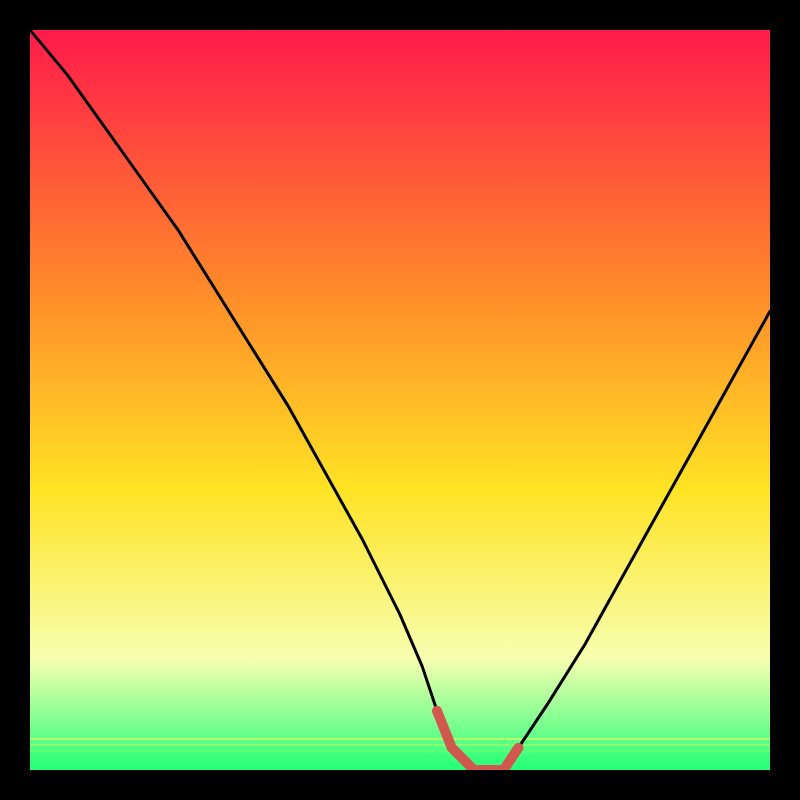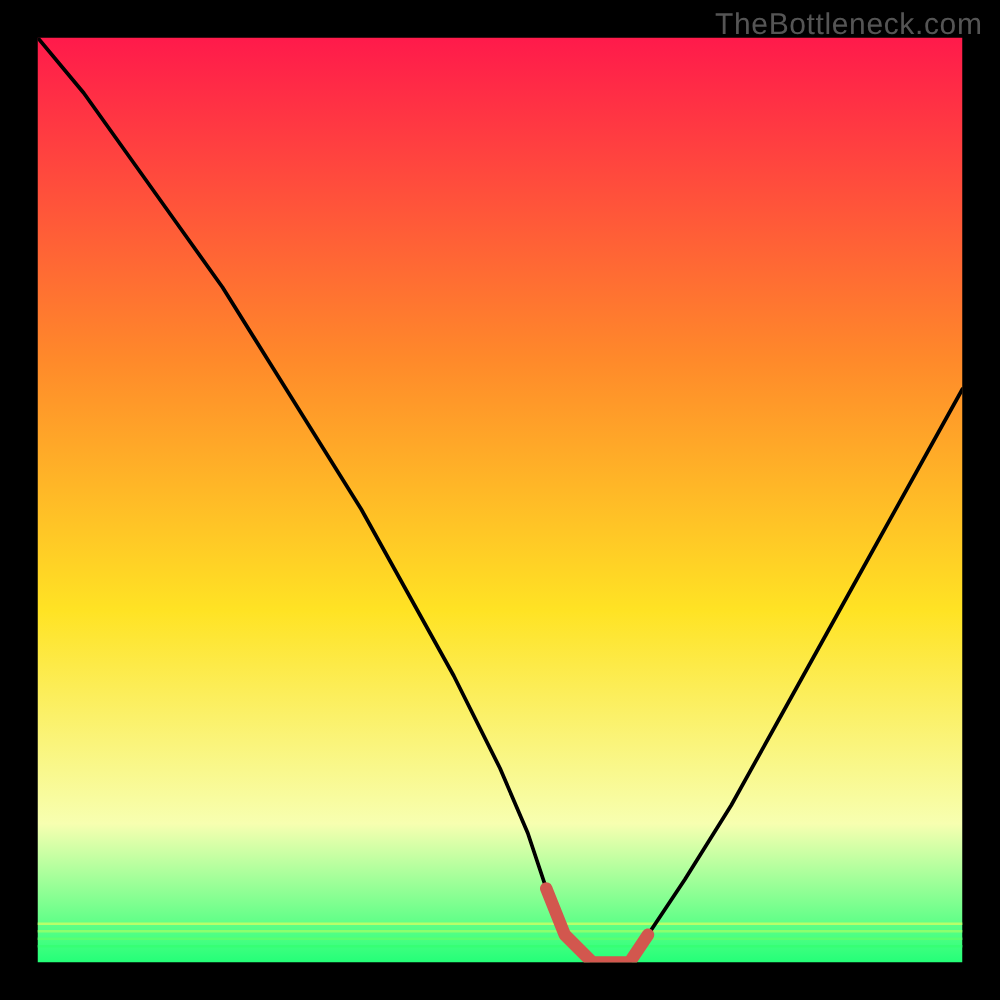--- a/index.html
+++ b/index.html
@@ -39,21 +39,20 @@
     display: block;
     width: 740px;
     height: 740px;
   }
 </style>
 </head>
 <body>
 
 <div class="frame">
 
-  <div class="watermark">TheBottleneck.com</div>
 
   <div class="plot-outer">
     <svg class="plot" viewBox="0 0 740 740" preserveAspectRatio="none">
       <defs>
         <linearGradient id="bg-grad" x1="0" y1="0" x2="0" y2="1">
           <stop id="g0" offset="0%" stop-color="#ff1a4b"></stop>
           <stop id="g1" offset="35%" stop-color="#ff8a2a"></stop>
           <stop id="g2" offset="62%" stop-color="#ffe324"></stop>
           <stop id="g3" offset="85%" stop-color="#f7ffb0"></stop>
           <stop id="g4" offset="100%" stop-color="#24ff78"></stop>

